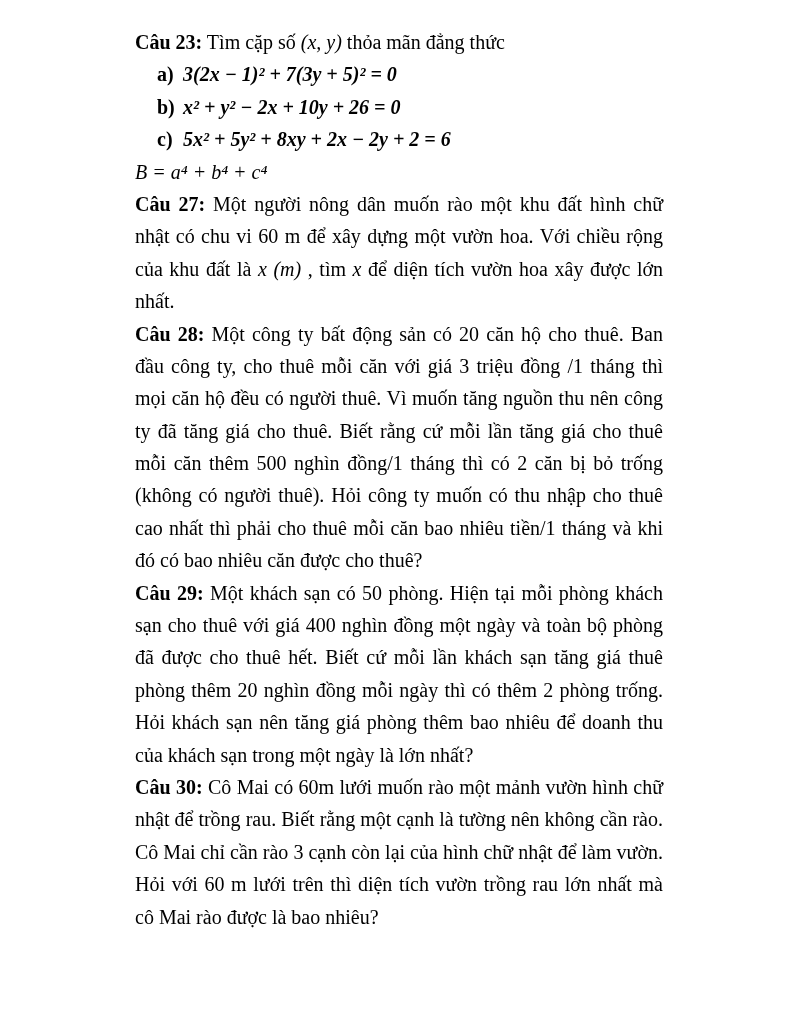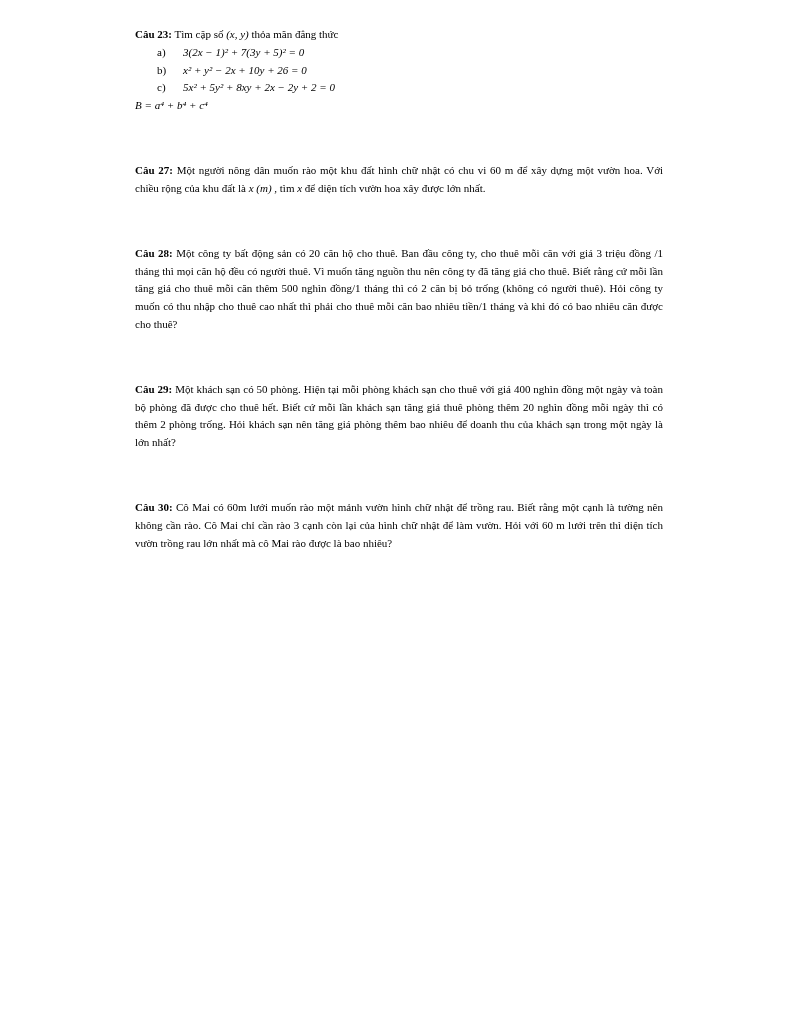--- a/index.html
+++ b/index.html
@@ -19,41 +19,41 @@
     left: 0; top: 0;
     width: 792px;
     height: 1024px;
     background: #ffffff;
   }
   .content {
     position: absolute;
     left: 135px;
     top: 26px;
     width: 528px;
-    font-size: 11px;
+    font-size: 20px;
     line-height: 1.62;
   }
   p { margin: 0; }
-  .justify { text-align: justify; margin-top: 47px; }
+  .justify { text-align: justify; }
   .qlabel { font-weight: bold; }
   .math { font-style: italic; font-family: "Liberation Serif", "DejaVu Serif", serif; }
-  .subitem { padding-left: 22px; }
+  .subitem { padding-left: 22px; font-weight: bold; }
   .marker { display: inline-block; min-width: 18px; margin-right: 8px; font-style: normal; }
 </style>
 </head>
 <body>
 
 <div class="page">
   <div class="content">
 
     <div>
       <p><b class="qlabel">Câu 23:</b><span> Tìm cặp số </span><i class="math">(x, y)</i><span> thỏa mãn đẳng thức</span></p>
       <p class="subitem"><span class="marker">a)</span><i class="math">3(2x − 1)² + 7(3y + 5)² = 0</i></p>
       <p class="subitem"><span class="marker">b)</span><i class="math">x² + y² − 2x + 10y + 26 = 0</i></p>
-      <p class="subitem"><span class="marker">c)</span><i class="math">5x² + 5y² + 8xy + 2x − 2y + 2 = 0</i></p>
+      <p class="subitem"><span class="marker">c)</span><i class="math">5x² + 5y² + 8xy + 2x − 2y + 2 = 6</i></p>
     </div>
 
     <div>
     </div>
 
 
     <div>
       <p><i class="math">B = a⁴ + b⁴ + c⁴</i></p>
     </div>
 

